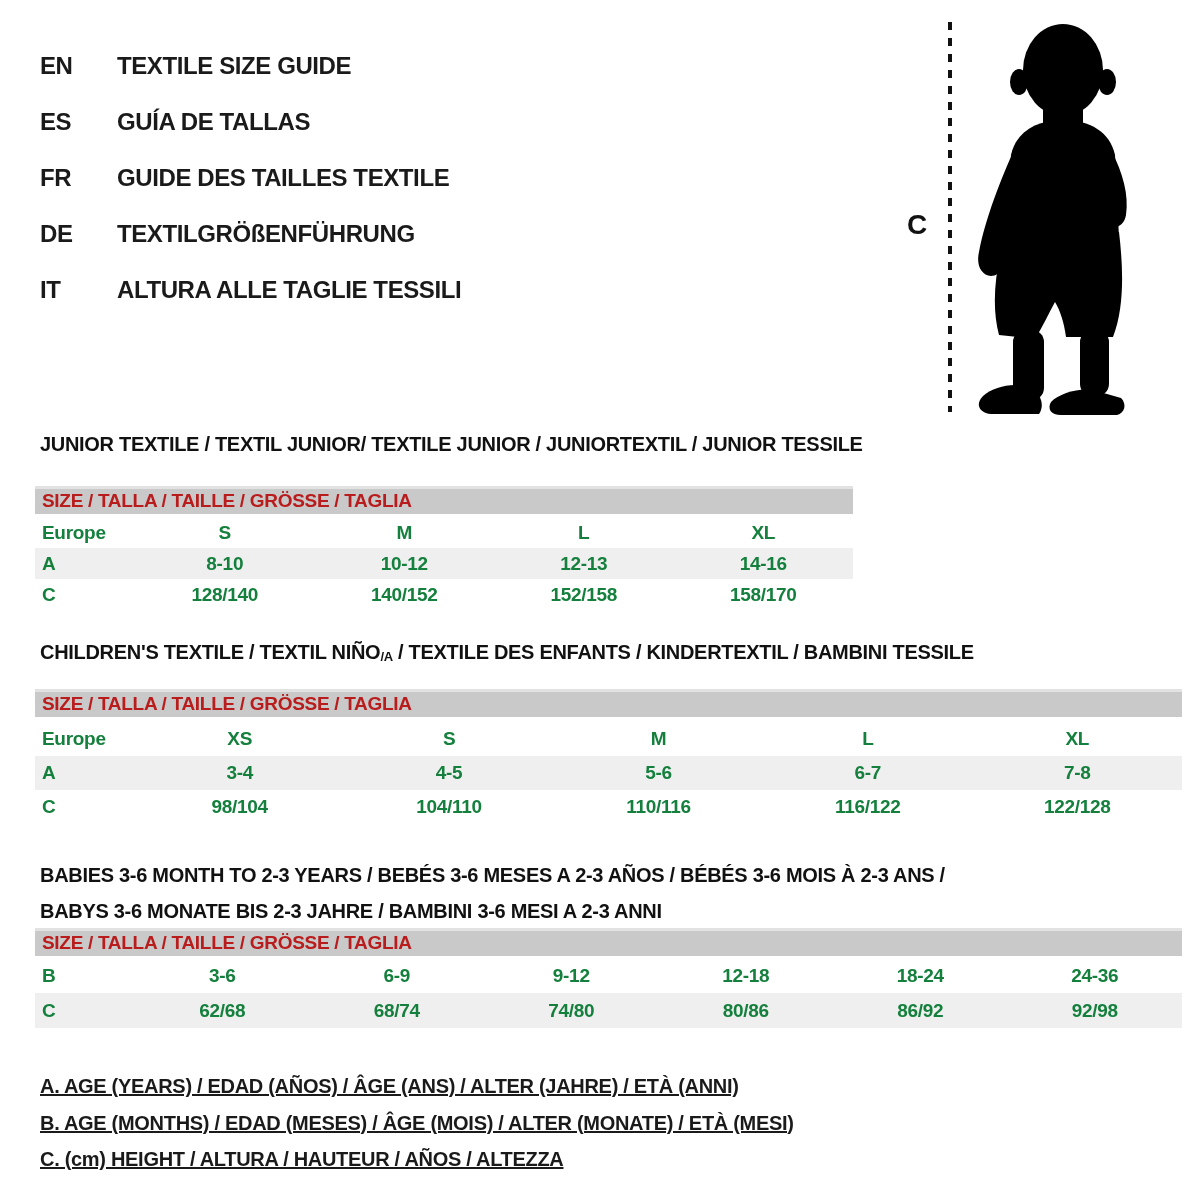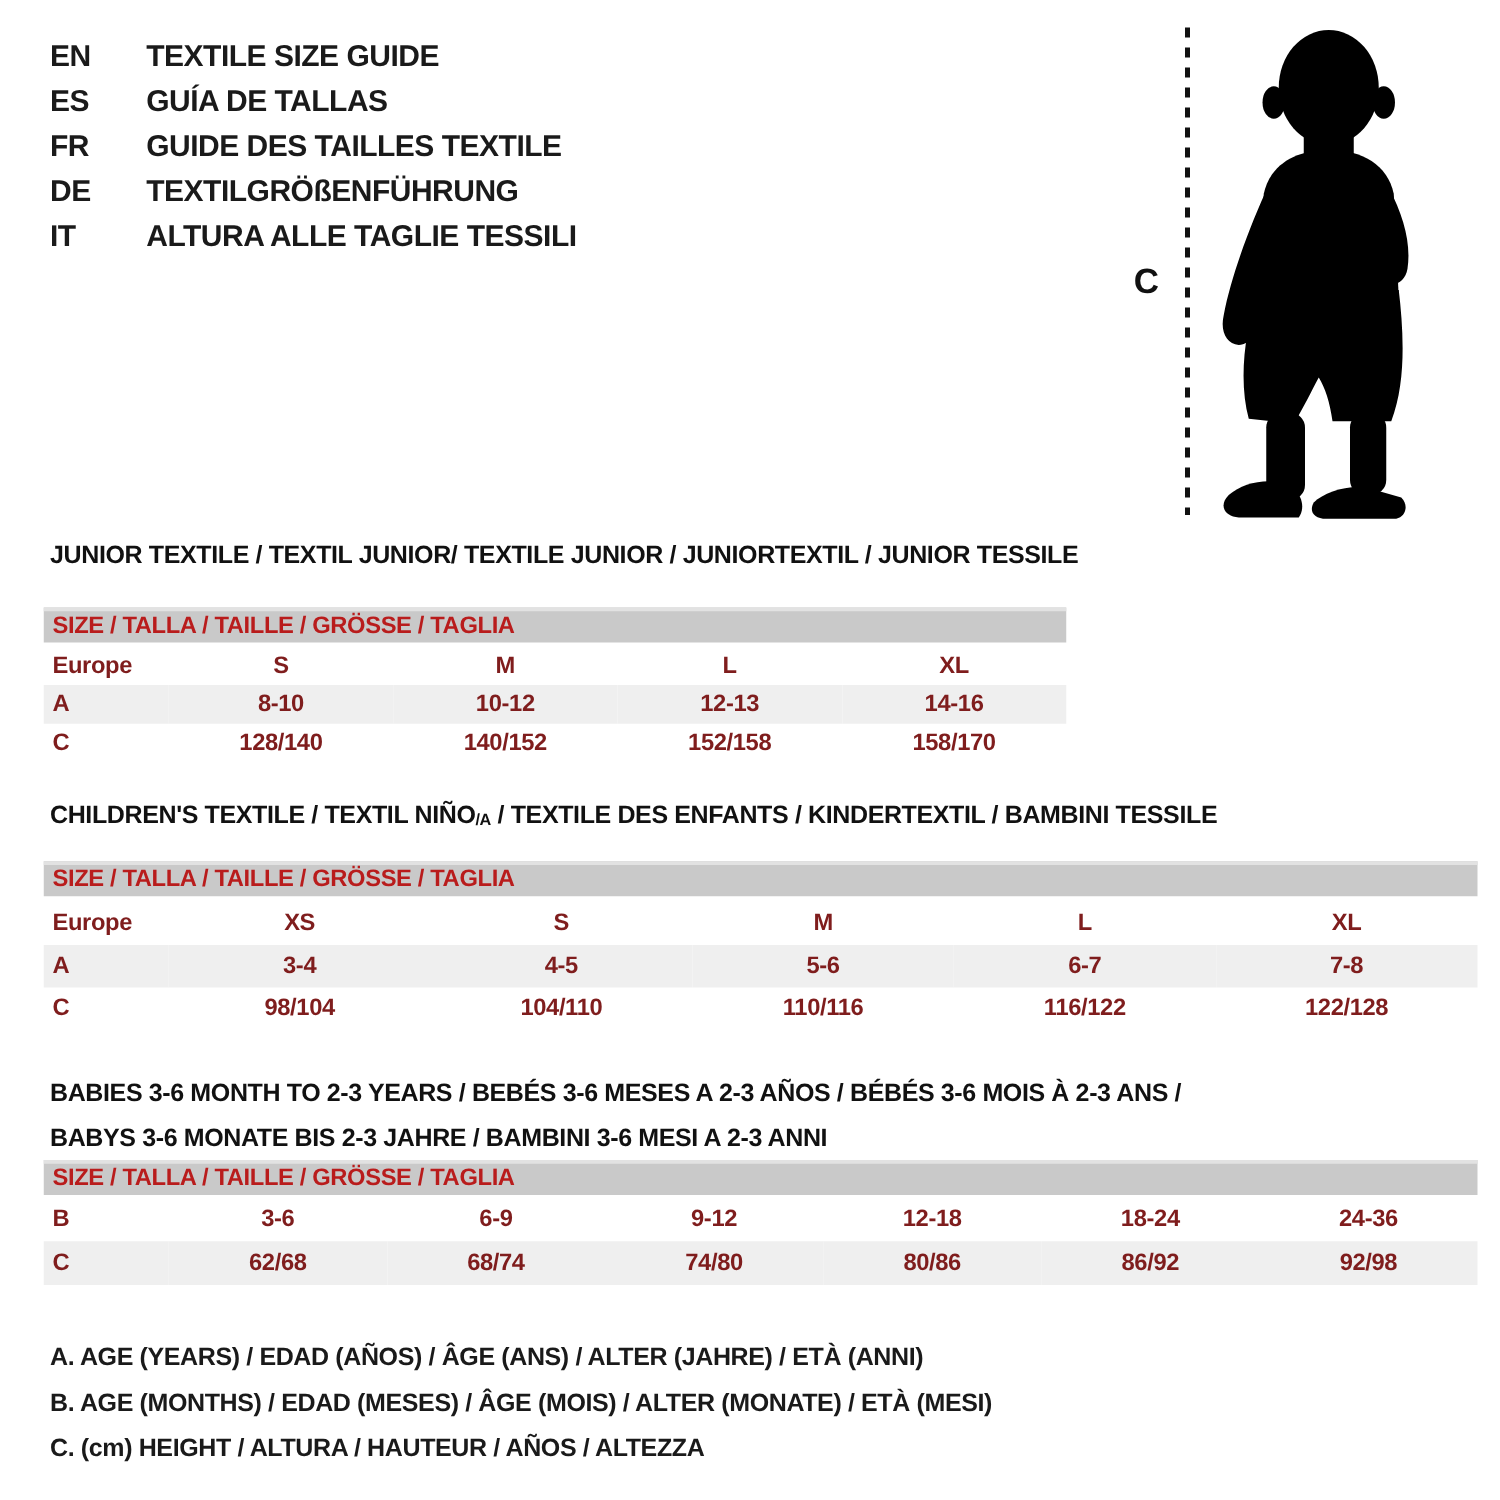--- a/index.html
+++ b/index.html
@@ -2,43 +2,43 @@
 <html><head>
 <meta charset="utf-8">
 <style>
   html,body{margin:0;padding:0;background:#ffffff;}
   .page{
     position:relative;width:1200px;height:1200px;overflow:hidden;background:#fff;
     font-family:"Liberation Sans",sans-serif;color:#1a1a1a;
   }
   
   .lang-list{position:absolute;left:40px;top:28px;}
-  .lang-row{display:flex;height:36px;align-items:center;font-size:24px;font-weight:700;letter-spacing:-0.4px;}
+  .lang-row{display:flex;height:36px;align-items:center;font-size:24px;font-weight:700;letter-spacing:-0.4px;margin-top:20px;}
   .lang-code{width:77px;flex:0 0 77px;}
   
   .figure{position:absolute;left:893px;top:10px;width:252px;height:414px;}
   
   .section-title{position:absolute;left:40px;font-size:20px;font-weight:700;letter-spacing:-0.3px;color:#111;white-space:nowrap;}
   .section-title .sub{font-size:13px;vertical-align:-2px;}
   .title-line{line-height:36px;white-space:nowrap;}
   
   .band{
     position:absolute;background:#c9c9c9;border-top:3px solid #e2e2e2;box-sizing:border-box;
     height:28px;line-height:24px;padding-left:7px;font-size:19px;font-weight:700;color:#b91c1c;letter-spacing:-0.3px;
   }
   
-  .size-table{position:absolute;border-collapse:collapse;table-layout:fixed;font-size:19px;font-weight:700;color:#7f1d1d;letter-spacing:-0.3px;}
+  .size-table{position:absolute;border-collapse:collapse;table-layout:fixed;font-size:19px;font-weight:700;color:#15803d;letter-spacing:-0.3px;}
   .size-table td{padding:0;text-align:center;vertical-align:middle;}
   .size-table td.lbl{text-align:left;padding-left:7px;}
   .size-table tr:nth-child(even){background:#efefef;}
   .rows-junior tr{height:31px;}
   .rows-children tr{height:34px;}
   .rows-babies tr{height:35px;}
   
-  .legend{position:absolute;left:40px;top:1068px;}
+  .legend{position:absolute;left:40px;top:1068px;text-decoration:underline;}
   .legend-line{font-size:20px;font-weight:700;letter-spacing:-0.3px;line-height:36.5px;white-space:nowrap;}
 </style>
 </head>
 <body>
 
 <div class="page">
 
   <div class="lang-list">
     <div class="lang-row">
       <span class="lang-code">EN</span>

